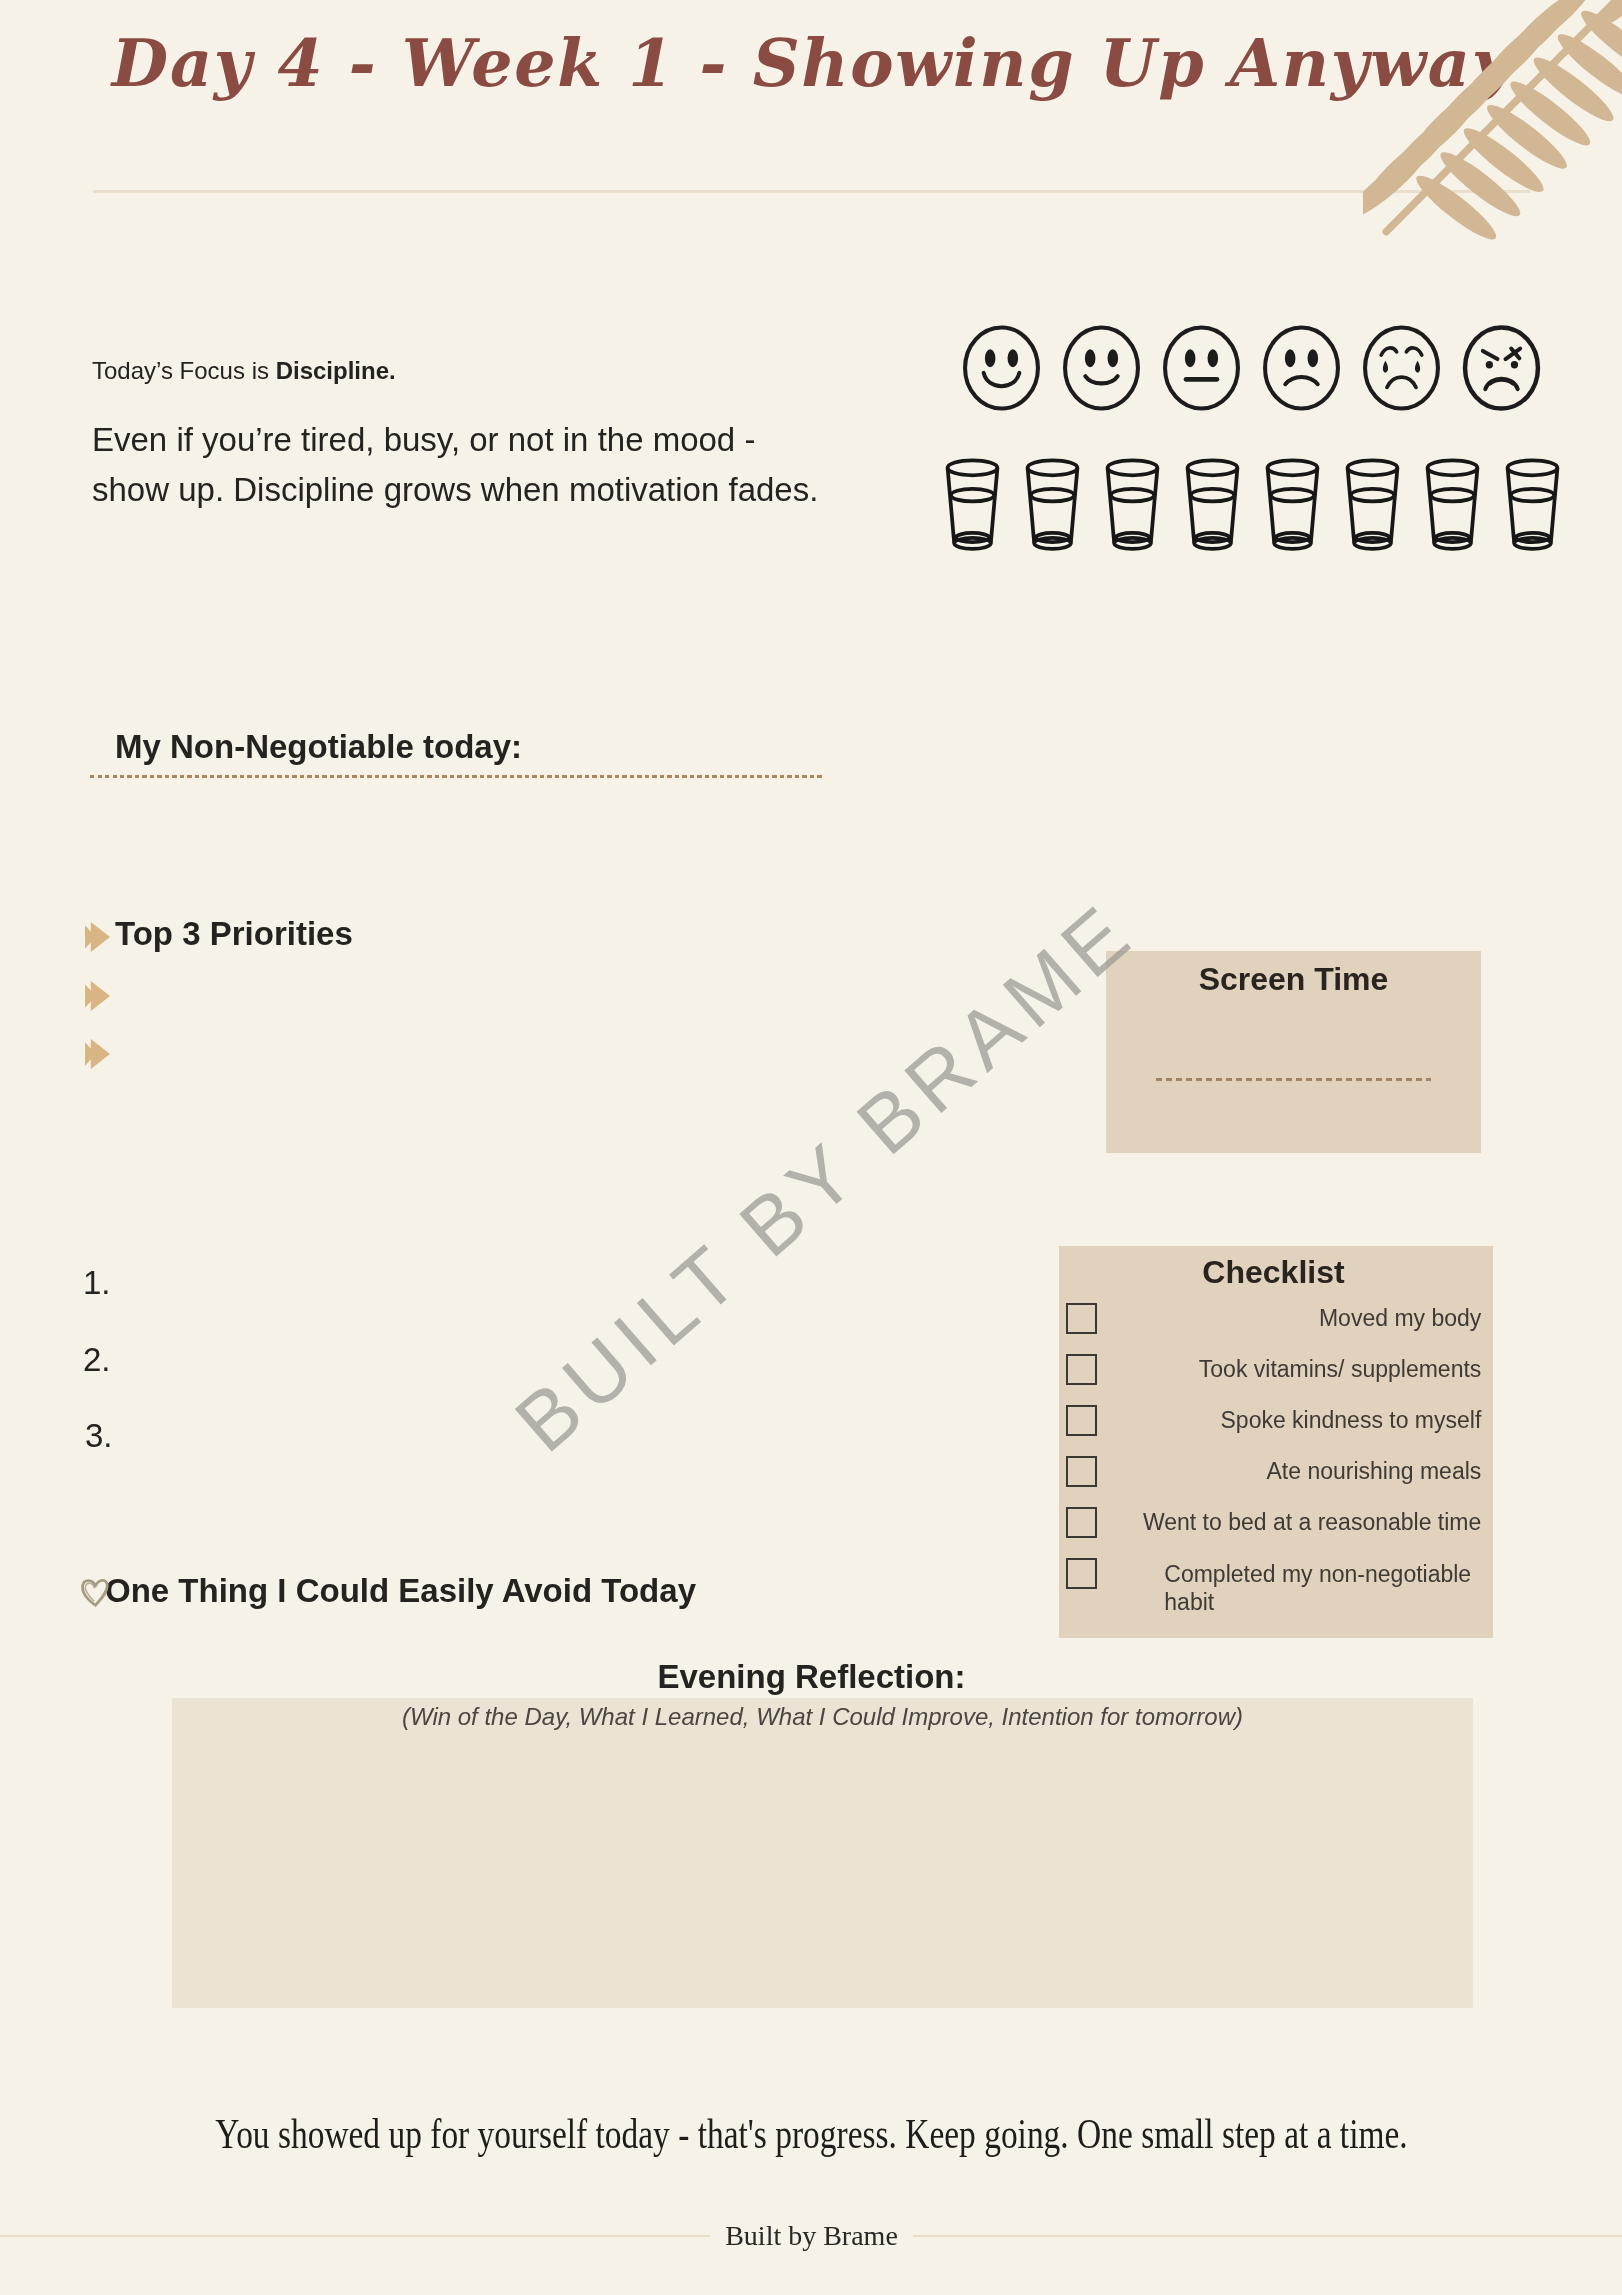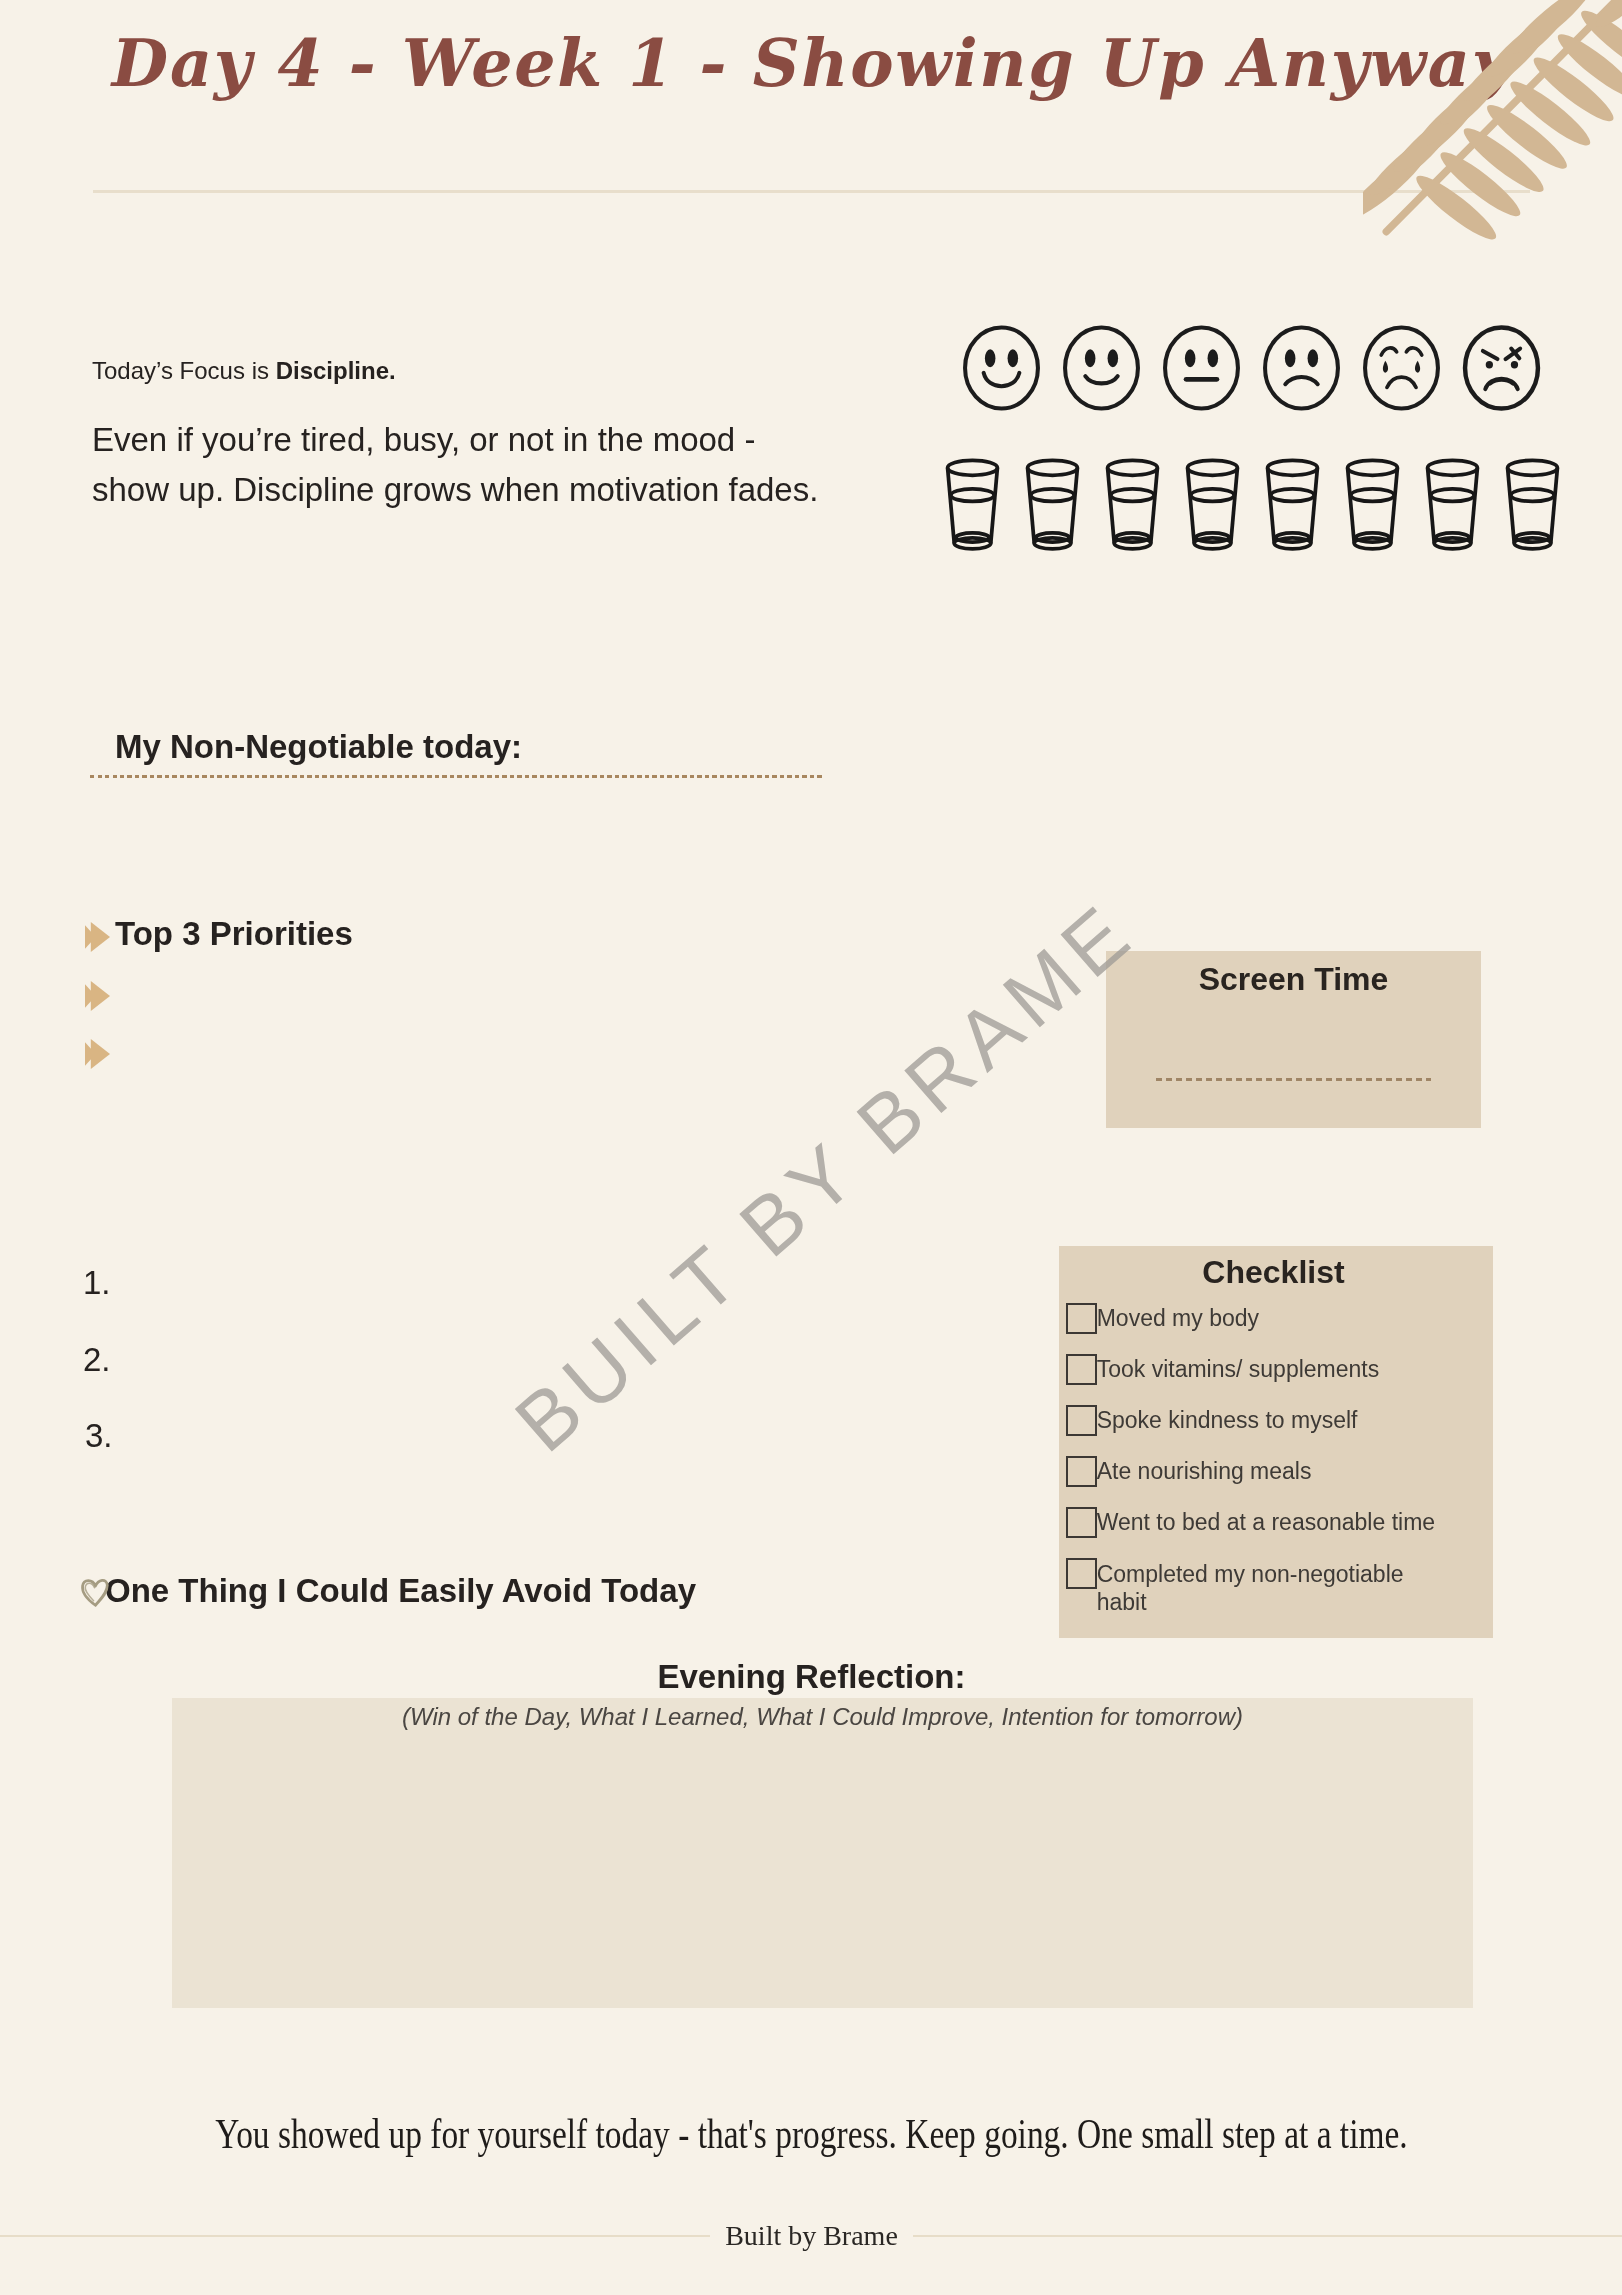--- a/index.html
+++ b/index.html
@@ -40,28 +40,28 @@
   .bullet3{top:1039px;left:85px;}
 
   
   .tanbox{background:#E0D2BC;}
   .sleep-box{top:644px;left:1103px;width:377px;height:238px;padding:11.7px 22px;box-sizing:border-box;}
   .box-title{text-align:center;font-size:32px;font-weight:600;color:#292420;}
   .field-row{display:flex;align-items:flex-end;margin-top:33px;}
   .field-label{font-size:27.5px;color:#474340;letter-spacing:0.8px;}
   .dash-line{flex:1;height:2.5px;margin:0 0 5.8px 3.3px;
     background:repeating-linear-gradient(90deg,#9F8566 0 5.8px,transparent 5.8px 10px);}
-  .screen-box{top:951px;left:1106px;width:375px;height:177px;padding:10px 22px;box-sizing:border-box;}
+  .screen-box{top:951px;left:1106px;width:375px;height:202px;padding:10px 22px;box-sizing:border-box;}
   .screen-line{width:275px;height:2.5px;margin:80px auto 0 auto;
     background:repeating-linear-gradient(90deg,#9F8566 0 5.8px,transparent 5.8px 10px);}
 
   
   .check-box{top:1216px;left:1059px;width:434px;height:392px;padding:8.3px 11.7px 8.3px 6.7px;box-sizing:border-box;margin-top:30px;}
   .check-list{margin-top:11.7px;}
-  .check-row{display:flex;align-items:flex-start;margin-bottom:20px;}
+  .check-row{display:flex;align-items:flex-start;margin-bottom:20px;justify-content:space-between;}
   .checkbox{width:31px;height:31px;border:2.1px solid #3C3834;flex:0 0 auto;box-sizing:border-box;}
   .check-label{font-size:23px;line-height:31px;color:#3E3A36;}
   .check-label.wrap{line-height:28px;padding-top:1.7px;}
 
   
   .showup-label{top:1192px;left:112px;}
   .num{font-size:33px;color:#262220;}
   .num1{top:1264px;left:83px;}
   .num2{top:1341px;left:83px;}
   .num3{top:1417px;left:85px;}

